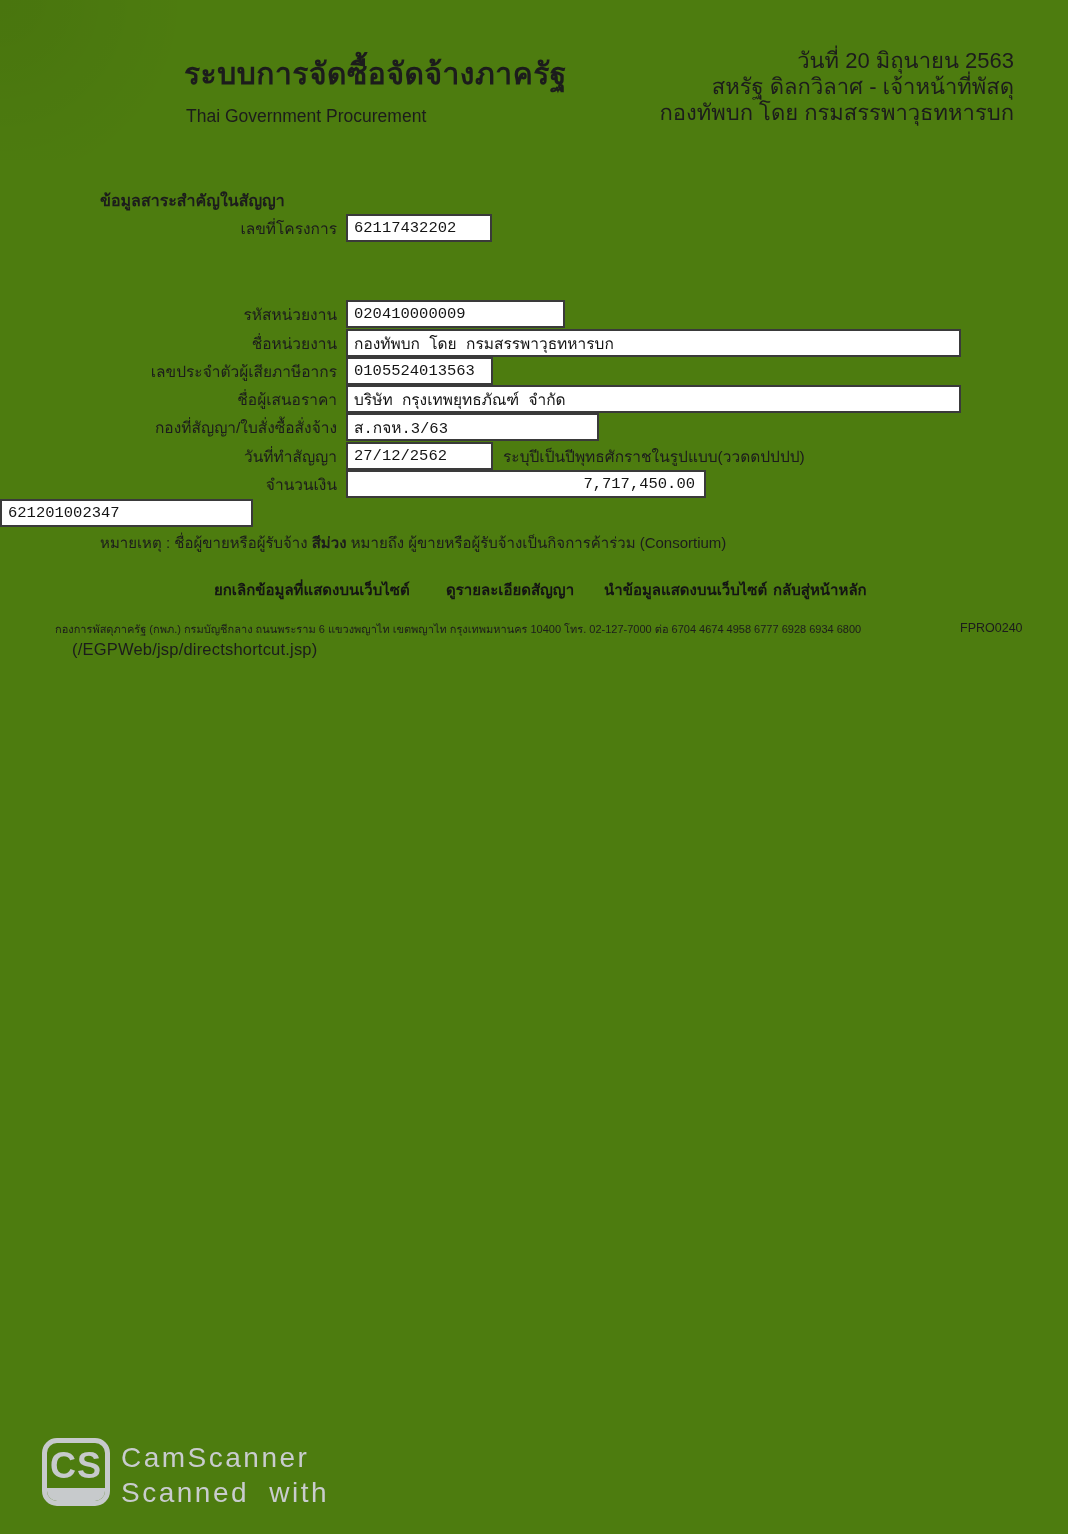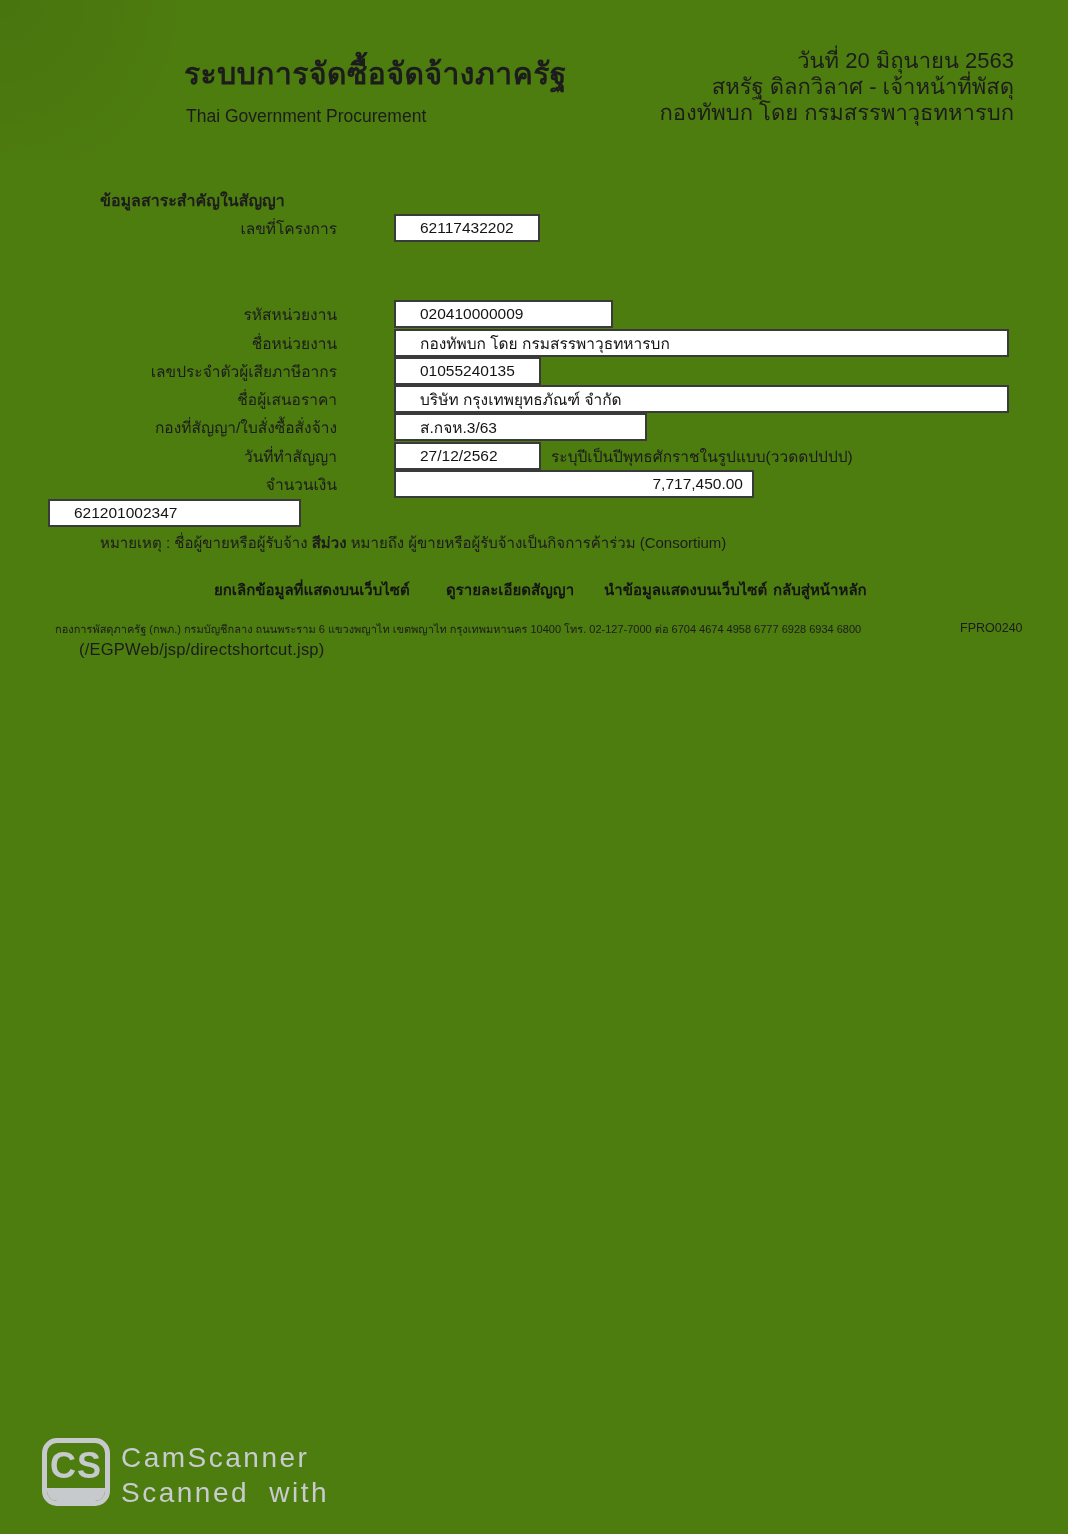--- a/index.html
+++ b/index.html
@@ -44,26 +44,25 @@
     position:absolute; left:0;
     display:flex; align-items:center;
   }
   .lbl {
     width:337px; text-align:right; padding-right:9px;
     font-size:15.5px; flex:none;
   }
   .box, .boxarea {
     border:2px solid #3a3a3a;
     background:#fff;
-    font-family: Liberation Sans, sans-serif;
+    font-family: Liberation Mono, monospace;
     font-size:15.5px; color:#141414;
-    padding:1px 24px;
+    padding:1px 6px;
     box-sizing:border-box;
     flex:none;
-    margin-left:48px;
   }
   .box { height:28px; }
   .boxarea { height:49px; resize:none; overflow:hidden; position:relative; }
   .ta-wrap { position:relative; flex:none; }
   .ta-handle {
     position:absolute; right:3px; bottom:3px; width:8px; height:8px;
     background:
       linear-gradient(135deg, transparent 50%, #9a9a9a 50%, #9a9a9a 58%, transparent 58%),
       linear-gradient(135deg, transparent 72%, #9a9a9a 72%, #9a9a9a 80%, transparent 80%);
     pointer-events:none;
@@ -90,21 +89,21 @@
   .foot1 {
     position:absolute; left:55px; top:620px;
     font-size:11px; white-space:nowrap;
   }
   .foot-code {
     position:absolute; left:960px; top:621px;
     font-size:12.5px;
   }
   .foot2 {
     position:absolute; left:72px; top:640px;
-    font-size:16.5px; letter-spacing:0.2px;margin-left:7px;
+    font-size:16.5px; letter-spacing:0.2px;
   }
 
   
   .cs-logo {
     position:absolute; left:42px; top:1438px;
     width:68px; height:68px; box-sizing:border-box;
     border:5px solid #c7cacc; border-radius:15px;
     overflow:hidden;
   }
   .cs-letters {

